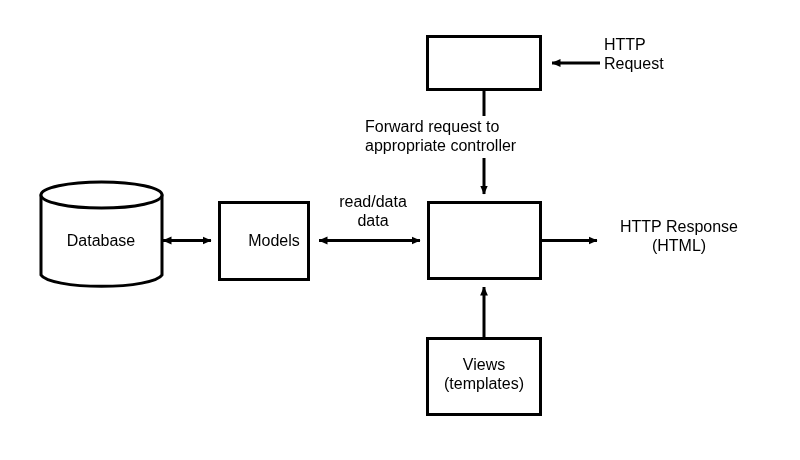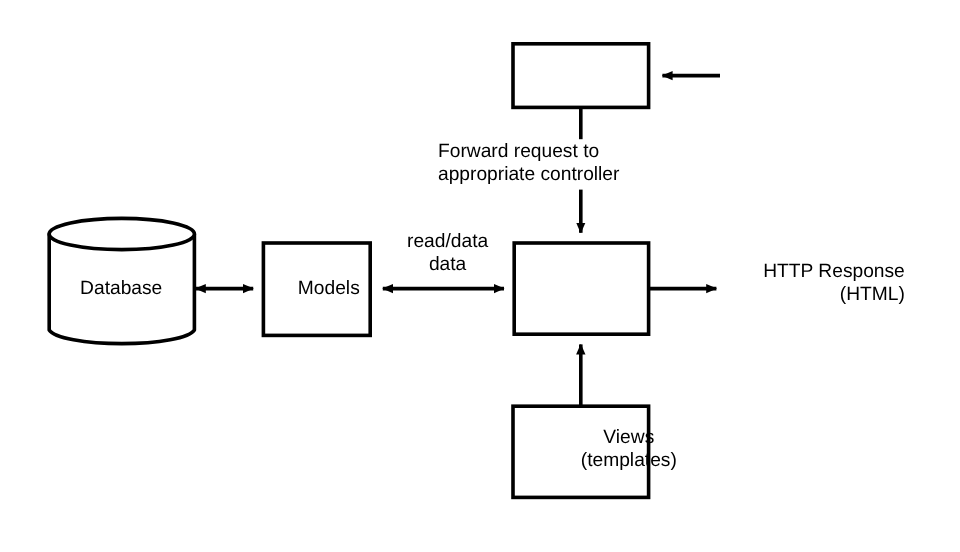--- a/index.html
+++ b/index.html
@@ -42,27 +42,27 @@
     pointer-events: none;
   }
   .edge-label {
     background: transparent;
   }
   
   .lbl-routes      { left: 427px; top: 53px;  width: 114px; }
   .lbl-controllers { left: 420px; top: 230px; width: 130px; }
   .lbl-models      { left: 219px; top: 231px; width: 110px;  }
   .lbl-database    { left: 45px;  top: 231px; width: 112px; }
-  .lbl-views       { left: 427px; top: 355px; width: 114px; padding-left: 40px; }
+  .lbl-views       { left: 427px; top: 355px; width: 114px; }
 
   
   .lbl-http-request  { left: 604px; top: 35px;  width: 110px; text-align: left; }
   .lbl-forward       { left: 365px; top: 117px; width: 208px; text-align: left; }
   .lbl-readwrite     { left: 319px; top: 192px; width: 108px; text-align: center; }
-  .lbl-http-response { left: 604px; top: 217px; width: 150px; text-align: right; }
+  .lbl-http-response { left: 604px; top: 217px; width: 150px; text-align: center; }
 </style>
 </head>
 <body>
 
 <div id="diagram-root">
 
   <svg id="diagram-svg" viewBox="0 0 800 460">
     <defs>
       <marker id="arrowhead" markerWidth="9" markerHeight="9" refX="8.5" refY="4.5" orient="auto" markerUnits="userSpaceOnUse">
         <path d="M0,0.6 L9,4.5 L0,8.4 z" fill="#000000"></path>
@@ -101,20 +101,22 @@
 
 
 
   <div class="node-label lbl-models">Models</div>
 
   <div class="node-label lbl-views">Views
 (templates)</div>
 
   <div class="node-label lbl-database">Database</div>
 
+  <div class="edge-label lbl-http-request">HTTP
+Request</div>
 
   <div class="edge-label lbl-forward">Forward request to
 appropriate controller</div>
 
   <div class="edge-label lbl-readwrite">read/data
 data</div>
 
   <div class="edge-label lbl-http-response">HTTP Response
 (HTML)</div>
 

